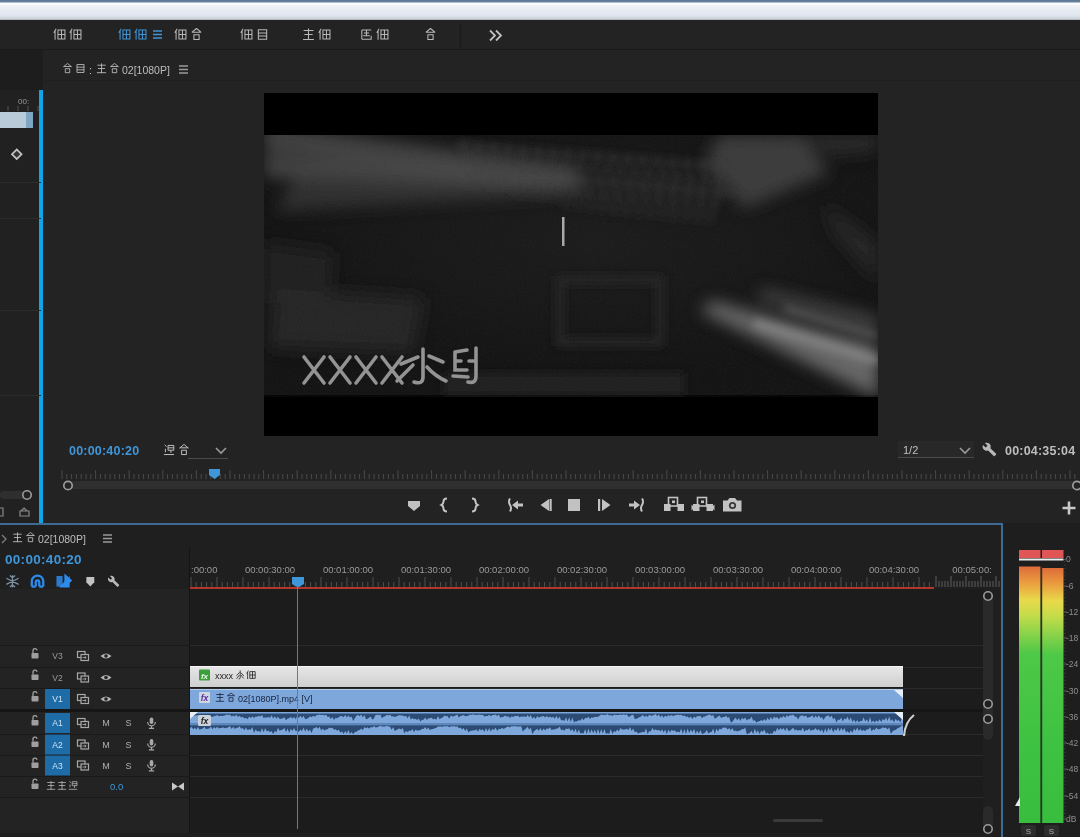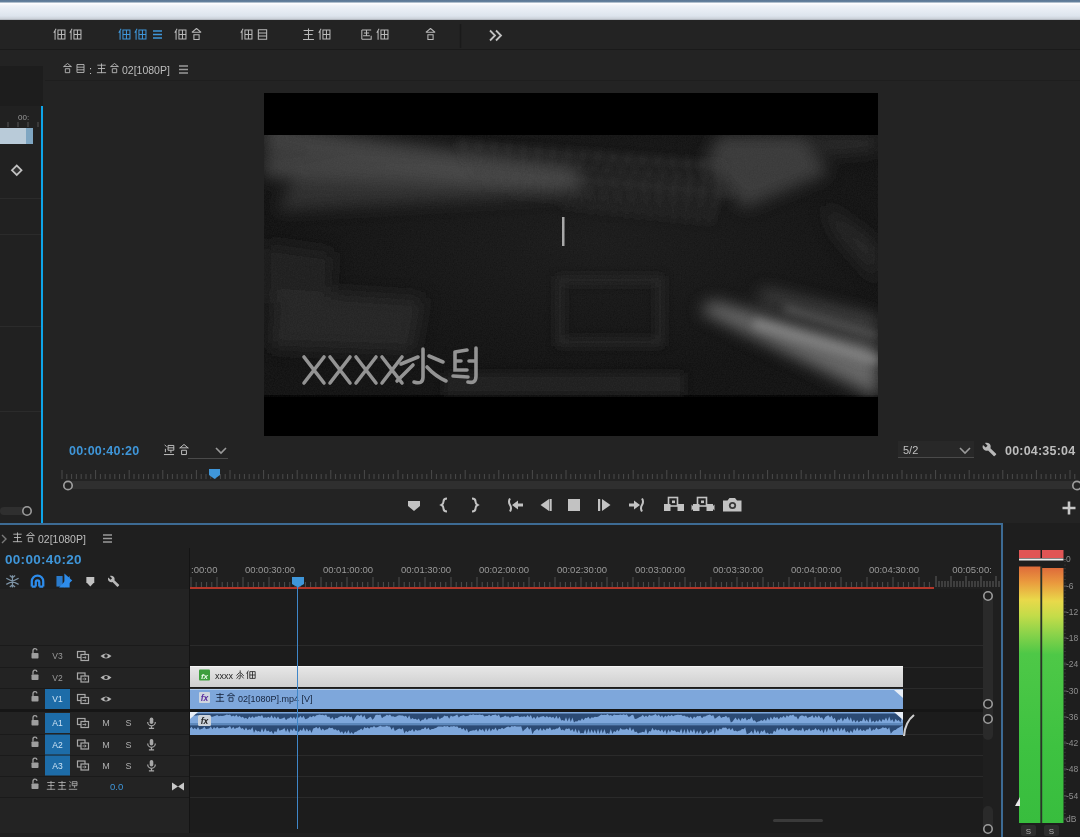--- a/index.html
+++ b/index.html
@@ -61,21 +61,21 @@
       <g stroke="#3f96d9" stroke-width="1.6">
           <path d="M153,11 H162 M153,14.5 H162 M153,18 H162"></path>
         </g>
       <line x1="460.5" y1="4" x2="460.5" y2="28" stroke="#1a1a1a" stroke-width="1.5"></line>
       <g stroke="#c0c0c0" stroke-width="1.8" fill="none">
         <path d="M490,10.5 L495,15.5 L490,20.5 M496,10.5 L501,15.5 L496,20.5"></path>
       </g>
     </svg>
   </div>
 
-  <div class="abs" id="sidebar" style="left:0;top:66px;width:43px;height:473px;background:#212121;border-right:2px solid #0ea5e9">
+  <div class="abs" id="sidebar" style="left:0;top:50px;width:43px;height:473px;background:#212121;border-right:4px solid #0ea5e9">
     <svg width="43" height="473">
       <rect x="0" y="0" width="43" height="40" fill="#1d1d1d"></rect>
       <text x="18" y="54" font-size="8" fill="#9a9a9a">00:</text>
       <path d="M8,61 v-5 M18,61 v-5 M28,61 v-5 M38,61 v-5" stroke="#555" stroke-width="1"></path>
       <rect x="0" y="62" width="33" height="16" fill="#b9cbd9"></rect>
       <rect x="26" y="62" width="7" height="16" fill="#7fa6c2"></rect>
       <rect x="12.5" y="100" width="8.5" height="8.5" fill="#c4c4c4" transform="rotate(45 16.75 104.25)"></rect>
       <rect x="14.2" y="101.7" width="5.1" height="5.1" fill="#333" transform="rotate(45 16.75 104.25)"></rect>
       <path d="M0,132.5 H41 M0,168.5 H41 M0,260.5 H41 M0,345.5 H41" stroke="#2b2b2b" stroke-width="1"></path>
       <rect x="0" y="441" width="32" height="8" rx="4" fill="#2f2f2f"></rect>
@@ -165,21 +165,21 @@
   <div class="abs" style="left:69px;top:444px;width:200px;height:15px;color:#3f96d9;font-size:12.5px;font-weight:bold;letter-spacing:0.2px">00:00:40:20</div>
   <svg class="abs" width="120" height="20" style="left:160px;top:441px">
     <g color="#c4c4c4">
         <use href="#cE" x="3" y="3" width="12" height="12"></use>
         <use href="#cD" x="18" y="3" width="12" height="12"></use>
       </g>
     <path d="M56,7 L61,12 L66,7" stroke="#9a9a9a" stroke-width="1.6" fill="none"></path>
     <path d="M28,17.5 H68" stroke="#4a4a4a" stroke-width="1"></path>
   </svg>
   <div class="abs" style="left:898px;top:441px;width:76px;height:17px;background:#282828;border-bottom:1px solid #4a4a4a"></div>
-  <div class="abs" style="left:903px;top:444px;color:#c0c0c0;font-size:11px">5/2</div>
+  <div class="abs" style="left:903px;top:444px;color:#c0c0c0;font-size:11px">1/2</div>
   <svg class="abs" width="14" height="14" style="left:958px;top:444px">
       <path d="M2,4 L7,9 L12,4" stroke="#9a9a9a" stroke-width="1.6" fill="none"></path>
     </svg>
   <svg class="abs" width="18" height="18" style="left:981px;top:441px">
       <path transform="translate(1,1) scale(0.62)" d="M22.7,19l-9.1-9.1c0.9-2.3,0.4-5-1.5-6.9c-2-2-5-2.4-7.4-1.3L9,6L6,9L1.6,4.7C0.4,7.1,0.9,10.1,2.9,12.1c1.9,1.9,4.6,2.4,6.9,1.5l9.1,9.1c0.4,0.4,1,0.4,1.4,0l2.3-2.3C23.1,20,23.1,19.4,22.7,19z" fill="#b8b8b8"></path>
     </svg>
   <div class="abs" style="left:1005px;top:444px;width:80px;height:15px;color:#bdbdbd;font-size:12.5px;font-weight:bold;letter-spacing:0.2px">00:04:35:04</div>
 
   <svg class="abs" width="1020" height="12" style="left:60px;top:468px">
     <g stroke="#4a4a4a" stroke-width="1">

